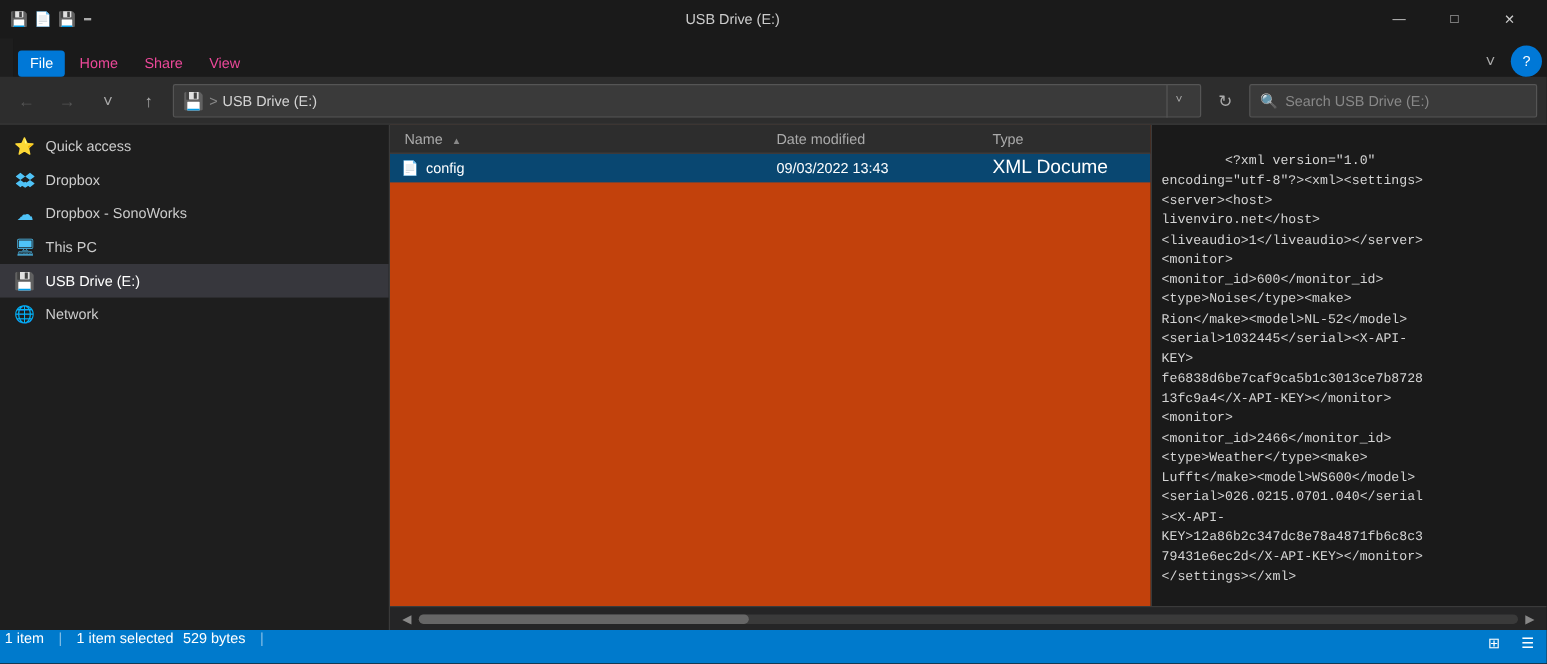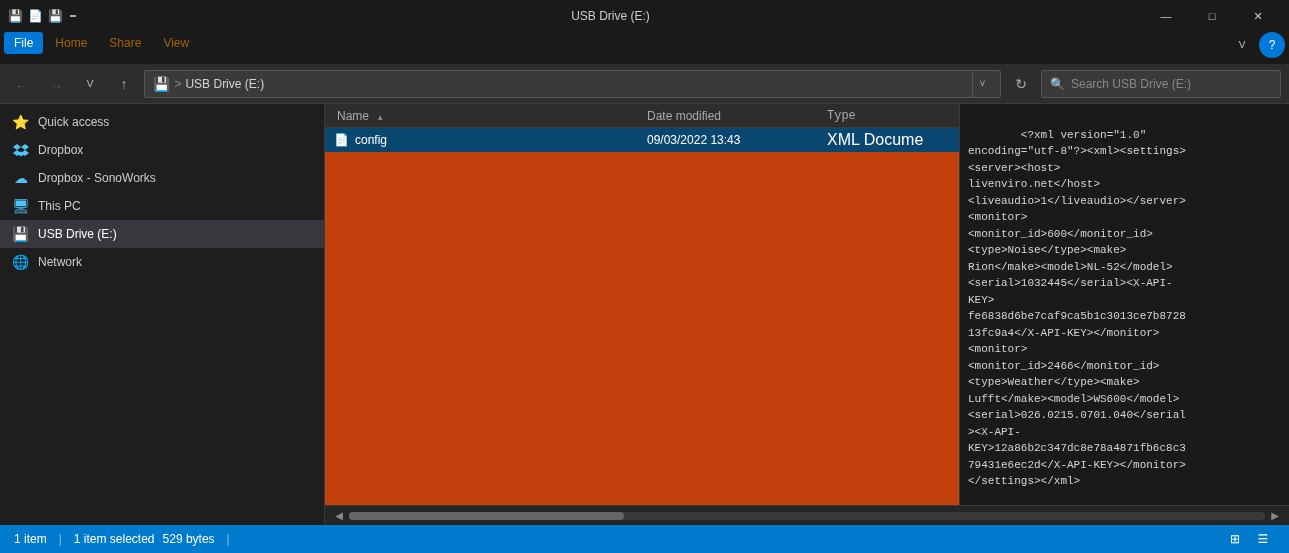--- a/index.html
+++ b/index.html
@@ -54,30 +54,31 @@
       font-size: 11px;
       color: #cccccc;
       cursor: pointer;
     }
 
     
     .menu-bar {
       height: 32px;
       background: #1a1a1a;
       display: flex;
-      align-items: flex-start;
+      align-items: flex-end;
       padding: 0 4px;
       gap: 2px;
+      margin-left: 11px;
     }
     .menu-item {
       padding: 4px 10px;
       cursor: pointer;
       border-radius: 3px;
       font-size: 12px;
-      color: #a16207;
+      color: #ec4899;
     }
     .menu-item.active {
       background: #0078d7;
       color: white;
     }
     .menu-expand {
       margin-left: auto;
       display: flex;
       align-items: center;
       gap: 4px;
@@ -236,21 +237,21 @@
       color: #888;
     }
     .col-header {
       font-size: 12px;
       color: #aaaaaa;
       padding: 0 4px;
       cursor: pointer;
     }
     .col-name { width: 310px; }
     .col-date { width: 180px; }
-    .col-type { flex: 1; font-family: Liberation Mono, monospace; }
+    .col-type { flex: 1; }
 
     .file-list {
       flex: 1;
       overflow-y: auto;
     }
     .file-row {
       height: 24px;
       display: flex;
       align-items: center;
       padding: 0 8px;
@@ -319,22 +320,22 @@
       border-radius: 4px;
       position: absolute;
       left: 0;
     }
 
     
     .status-bar {
       height: 28px;
       background: #007acc;
       display: flex;
-      align-items: center;
-      padding: 0 14px;
+      align-items: flex-start;
+      padding: 0 4px;
       gap: 8px;
       font-size: 12px;
       color: white;
     }
     .status-sep {
       color: rgba(255,255,255,0.5);
       margin: 0 4px;
     }
     .status-bar-right {
       margin-left: auto;

